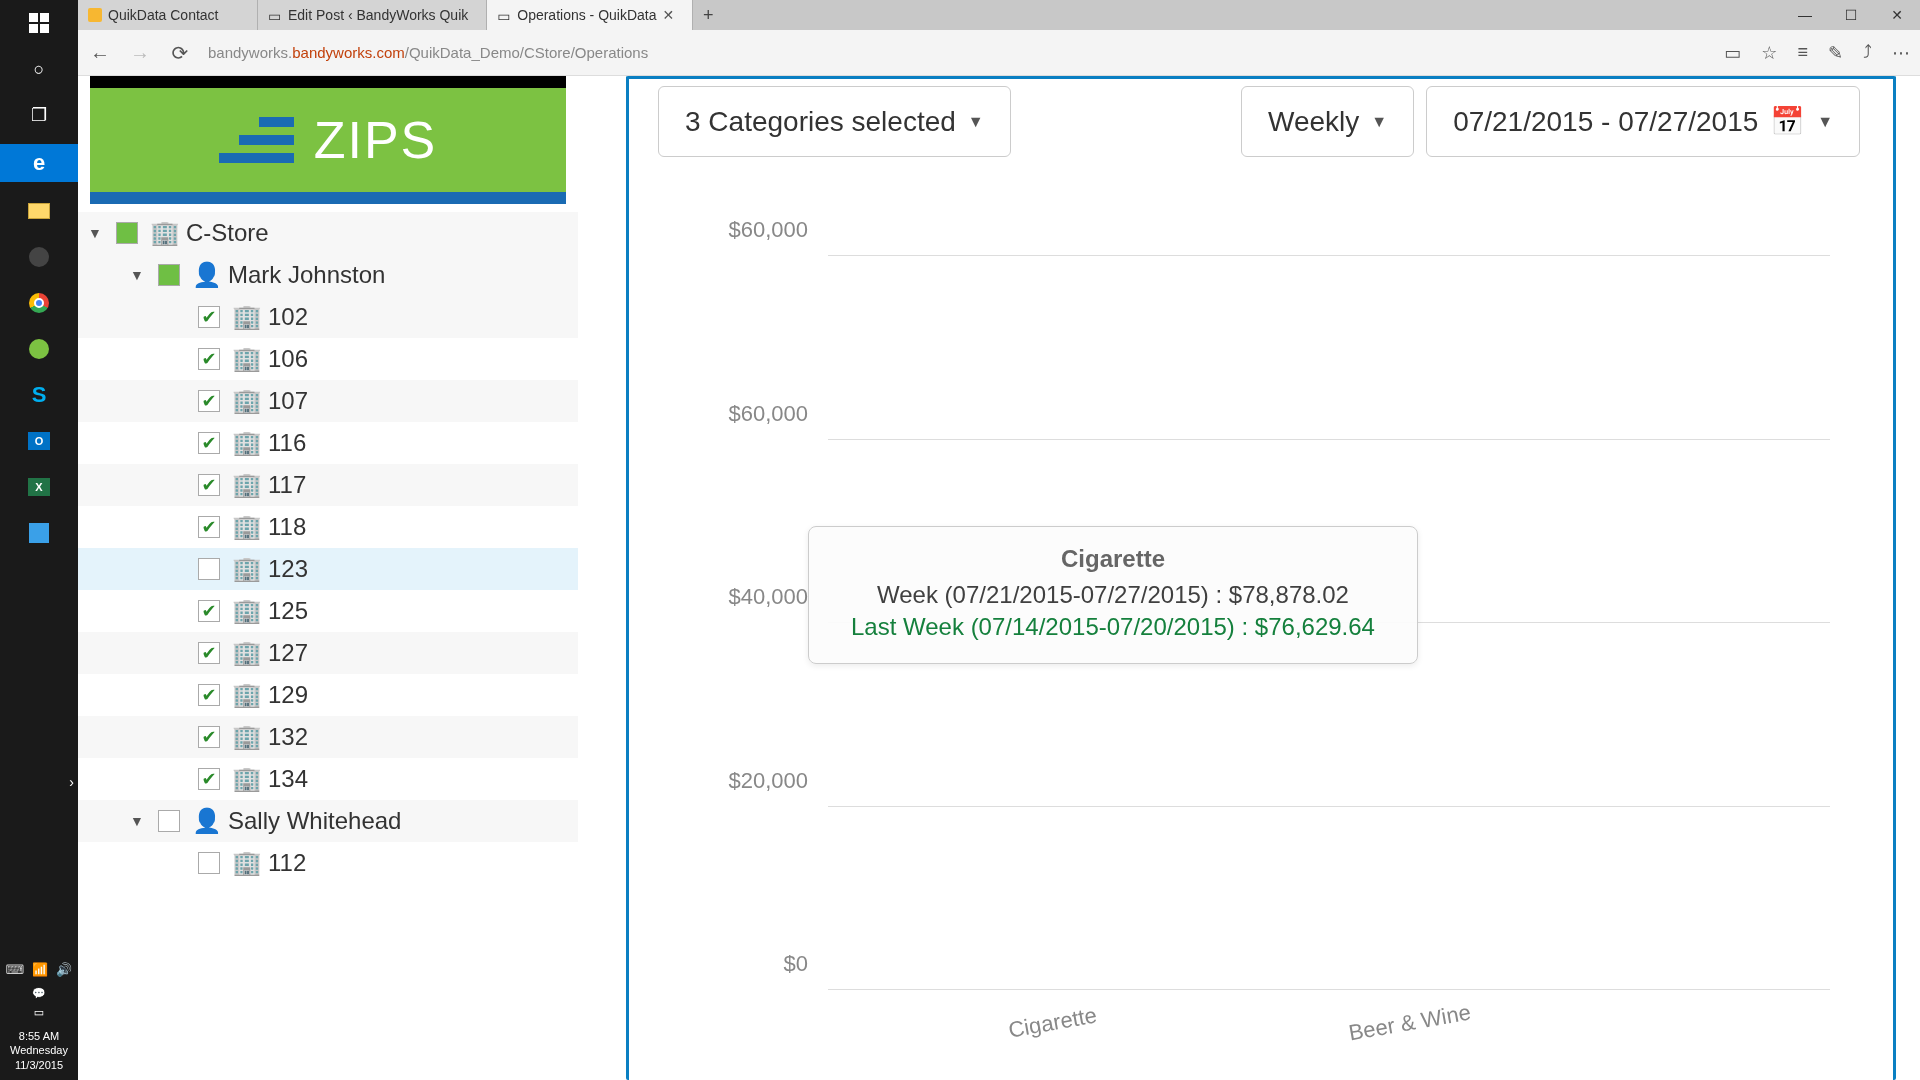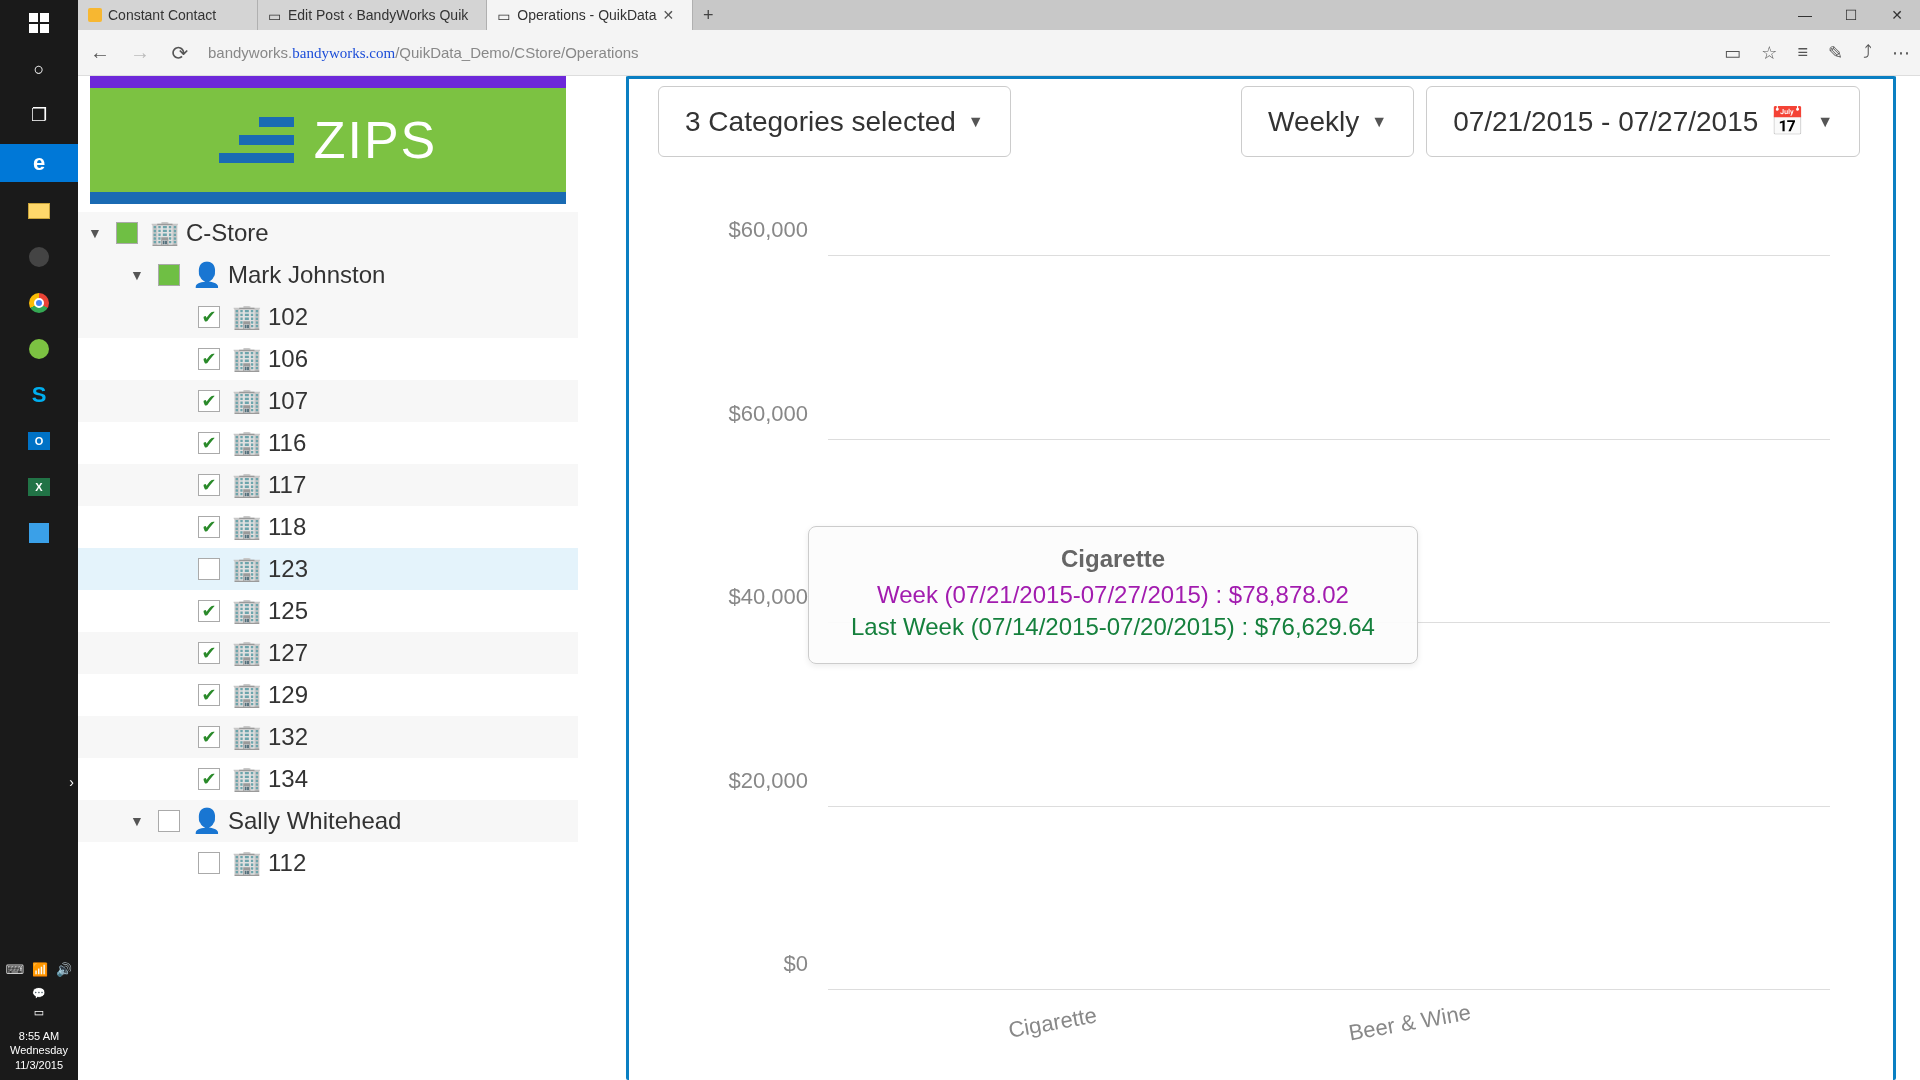--- a/index.html
+++ b/index.html
@@ -25,27 +25,27 @@
 .tab .close { margin-left:auto; font-size:14px; color:#555; }
 .tab-icon { width:14px; height:14px; display:inline-block; }
 .newtab { width:30px; display:flex; align-items:center; justify-content:center; font-size:18px; color:#444; }
 .window-controls { margin-left:auto; display:flex; }
 .window-controls div { width:46px; display:flex; align-items:center; justify-content:center; font-size:14px; color:#333; }
 
 
 .navbar { height:46px; background:#f4f4f4; display:flex; align-items:center; padding:0 10px; gap:16px; border-bottom:1px solid #ddd; }
 .nav-btn { font-size:20px; color:#555; width:24px; text-align:center; }
 .addr { flex:1; font-size:15px; color:#888; }
-.addr .bold { color:#1d4ed8;font-family:Liberation Serif, serif; }
+.addr .bold { color:#c2410c; }
 .nav-right { display:flex; gap:20px; color:#555; font-size:18px; }
 
 
 .content { flex:1; display:flex; background:#fff; overflow:hidden; }
 .sidebar { width:500px; background:#fff; display:flex; flex-direction:column; }
-.logo-box { margin:0 12px 8px 12px; background:#7cc242; border-top:12px solid #6d28d9; border-bottom:12px solid #1a6bb3; height:128px; display:flex; align-items:center; justify-content:center; position:relative; }
+.logo-box { margin:0 12px 8px 12px; background:#7cc242; border-top:12px solid #000000; border-bottom:12px solid #1a6bb3; height:128px; display:flex; align-items:center; justify-content:center; position:relative; }
 .logo-inner { display:flex; align-items:center; gap:20px; }
 .logo-bars { display:flex; flex-direction:column; gap:8px; align-items:flex-end; }
 .logo-bars span { height:10px; background:#1a6bb3; display:block; }
 .logo-bars span:nth-child(1){width:35px;}
 .logo-bars span:nth-child(2){width:55px;}
 .logo-bars span:nth-child(3){width:75px;}
 .logo-text { color:#fff; font-size:52px; font-weight:400; letter-spacing:2px; }
 
 
 .tree { display:flex; flex-direction:column; font-size:24px; color:#333; }
@@ -82,21 +82,21 @@
 .bar.s0 { background:#1f6fab; }
 .bar.s1 { background:#7a96ab; }
 .bar.s2 { background:#5fa845; }
 .x-labels { position:absolute; left:130px; right:0; bottom:30px; height:40px; }
 .x-label { position:absolute; font-size:22px; color:#888; transform:rotate(-10deg); transform-origin:center; }
 
 
 .tooltip { position:absolute; background:rgba(252,252,252,0.92); border:1px solid #ccc; border-radius:8px; padding:18px 28px; text-align:center; font-size:24px; box-shadow:0 2px 6px rgba(0,0,0,0.08); }
 .tooltip-title { color:#666; font-weight:600; margin-bottom:8px; }
 .tt-line { margin:4px 0; }
-.tt-line.c0 { color:#a21caf; }
+.tt-line.c0 { color:#404040; }
 .tt-line.c1 { color:#15803d; }
 .tt-line.c2 { color:#5fa845; }
 
 
 .flyout { position:absolute; bottom:290px; right:4px; color:#fff; font-size:14px; }
 </style>
 </head>
 <body>
 
 <div class="taskbar">
@@ -154,21 +154,21 @@
     <div class="clock-line">8:55 AM</div>
     <div class="clock-line">Wednesday</div>
     <div class="clock-line">11/3/2015</div>
   </div>
 </div>
 
 <div class="browser">
   <div class="tab-strip">
     <div class="tab">
       <span class="tab-icon" style="background:#f7b731;border-radius:2px"></span>
-      <span>Constant Contact</span>
+      <span>QuikData Contact</span>
     </div>
     <div class="tab">
       <span class="tab-icon">▭</span>
       <span>Edit Post ‹ BandyWorks Quik</span>
     </div>
     <div class="tab active">
       <span class="tab-icon">▭</span>
       <span>Operations - QuikData</span>
       <span class="close">✕</span>
     </div>

